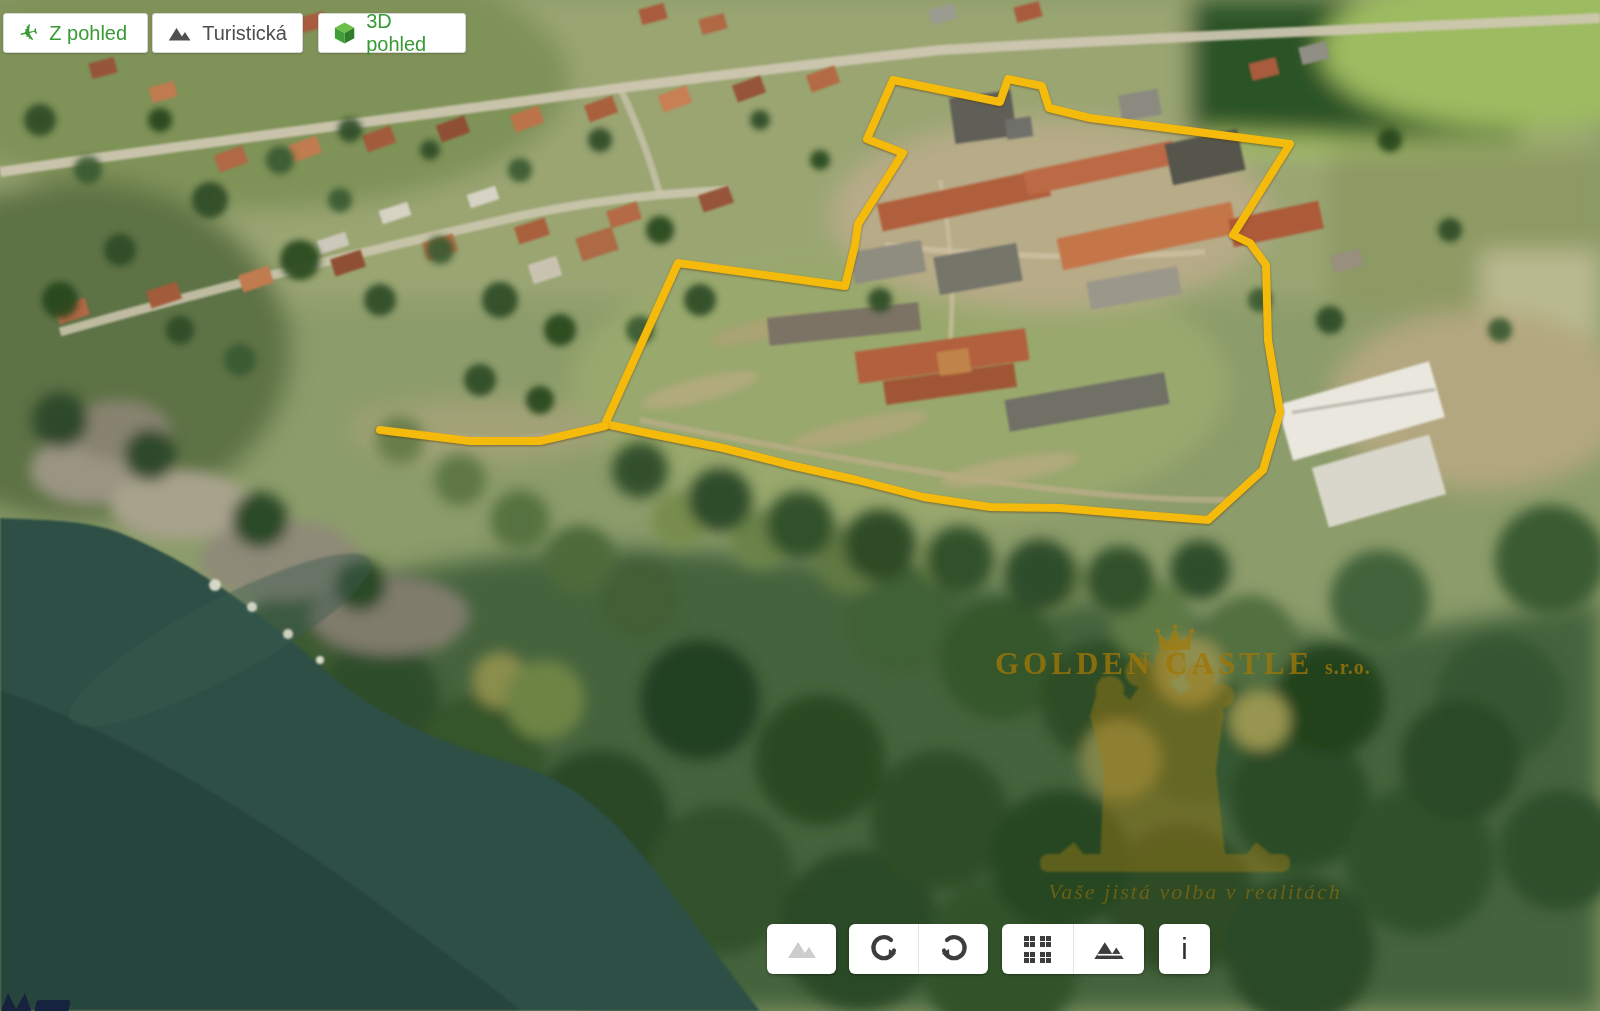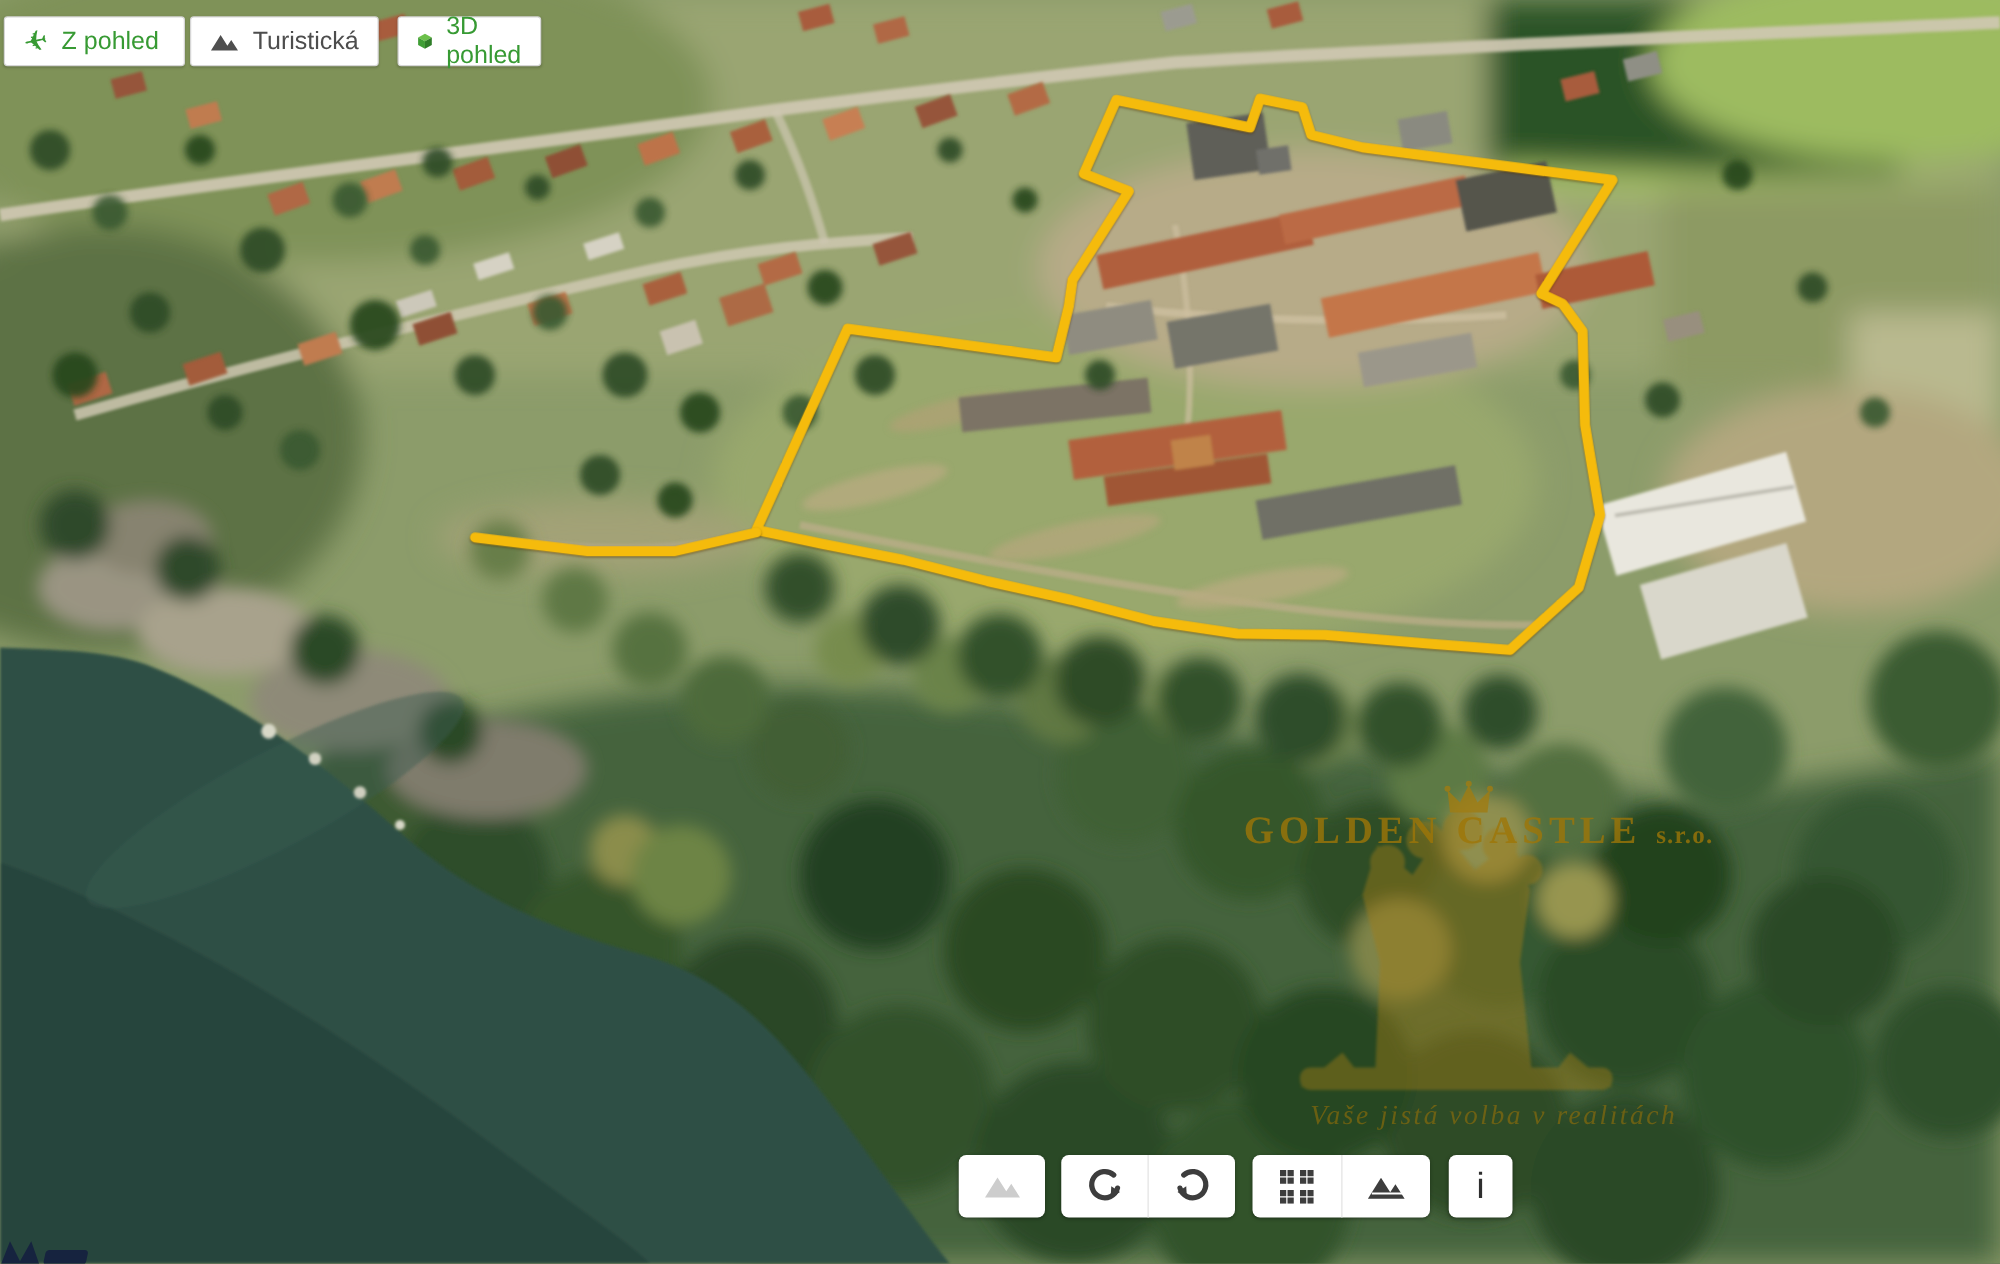--- a/index.html
+++ b/index.html
@@ -298,21 +298,21 @@
   <div class="map-btn green" style="left:3px;width:145px;">
     <span class="plane">✈</span>
     <span>Z pohled</span>
   </div>
   <div class="map-btn gray" style="left:152px;width:151px;">
     <svg width="28" height="19" viewBox="0 0 30 20">
       <polygon points="1,19 11,3 18,14 22,8 29,19" fill="#4f4f4f"></polygon>
     </svg>
     <span>Turistická</span>
   </div>
-  <div class="map-btn green" style="left:318px;width:115px;">
+  <div class="map-btn green" style="left:318px;width:148px;">
     <svg width="23" height="24" viewBox="0 0 24 26">
       <polygon points="12,1 23,7 12,13 1,7" fill="#6cc04a"></polygon>
       <polygon points="1,7 12,13 12,25 1,19" fill="#3f9e35"></polygon>
       <polygon points="23,7 12,13 12,25 23,19" fill="#2e7d28"></polygon>
     </svg>
     <span>3D pohled</span>
   </div>
 
   <div class="tb" style="left:767px;width:69px;">
     <svg width="30" height="20" viewBox="0 0 30 20">

